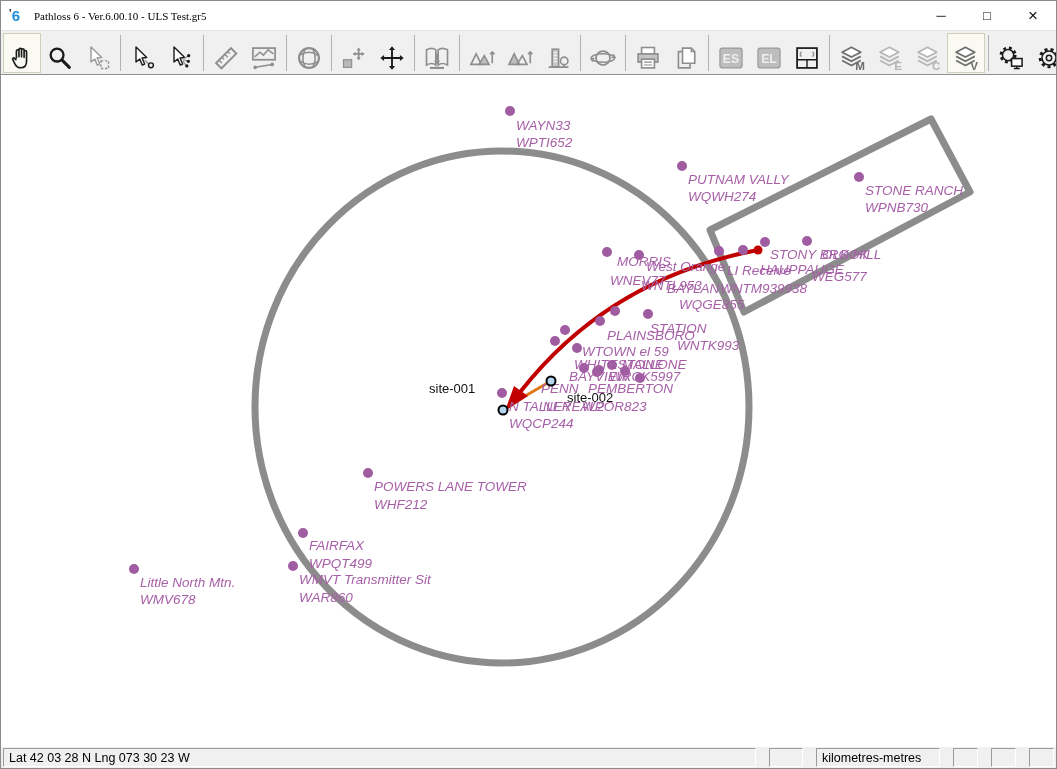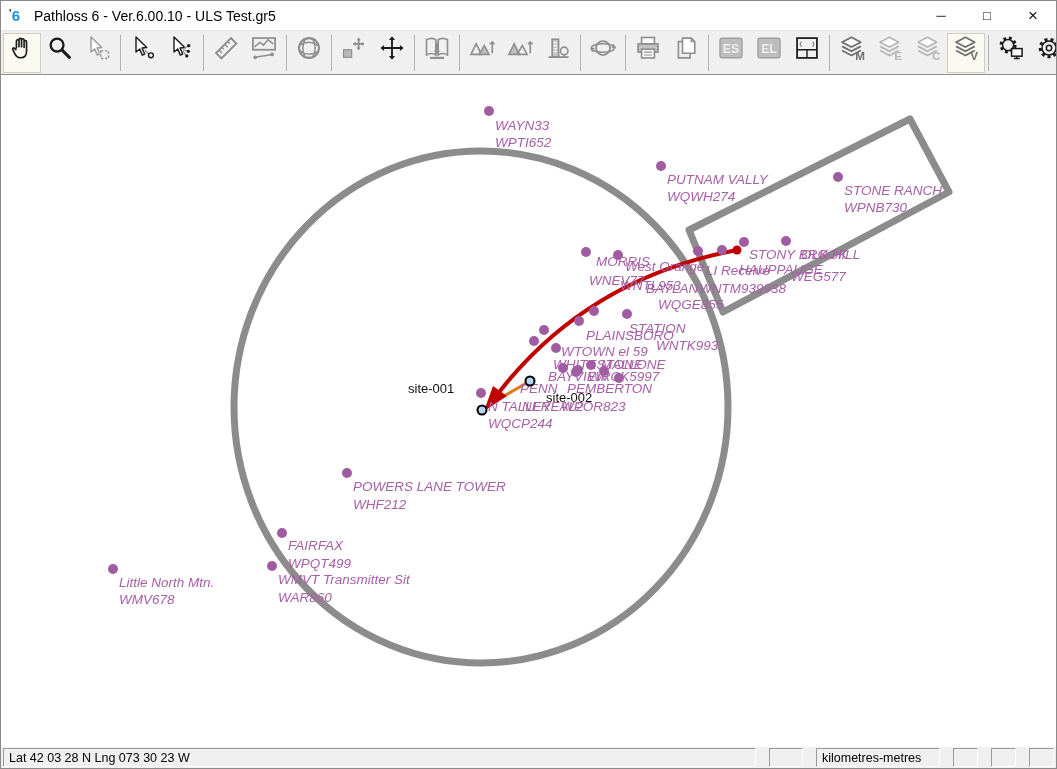--- a/index.html
+++ b/index.html
@@ -8,39 +8,39 @@
     width:1057px; height:769px; background:#fff;
     font-family:"Liberation Sans", sans-serif; color:#000;
     overflow:hidden;
   }
   #window { width:1057px; height:769px; border:1px solid #8a8a8a; display:flex; flex-direction:column; background:#fff; }
 
   
   #titlebar { height:29px; flex:0 0 29px; display:flex; align-items:center; background:#fff; }
   #app-logo { width:18px; margin:0 7px 0 8px; font-weight:bold; font-size:15px; color:#1b8fdd; position:relative; }
   #app-logo .tick { color:#333; font-size:11px; position:relative; top:-4px; }
-  #title-text { font-size:14px; }
+  #title-text { font-size:11px;font-family:Liberation Serif, serif; }
   #win-controls { margin-left:auto; display:flex; height:100%; }
   .win-btn { width:46px; height:100%; display:flex; align-items:center; justify-content:center; font-size:13px; color:#111; }
 
   
   #menubar { height:23px; flex:0 0 23px; display:flex; align-items:center; background:#fff; padding-left:4px; }
   .menu-item { padding:2px 9px; font-size:13px; }
 
   
   #toolbar { height:45px; flex:0 0 45px; background:#f0f0f0; border-top:1px solid #e6e6e6; border-bottom:1px solid #8f8f8f;
              display:flex; align-items:center; padding-left:2px; overflow:hidden; }
-  .tb-btn { width:38px; height:40px; flex:0 0 38px; display:flex; align-items:flex-start; justify-content:center;
+  .tb-btn { width:38px; height:40px; flex:0 0 38px; display:flex; align-items:flex-end; justify-content:center;
             border:1px solid transparent; background:transparent; padding:0; }
   .tb-btn.active { background:#fafaf2; border-color:#cfcfbe; }
   .tb-sep { width:1px; height:36px; flex:0 0 1px; background:#b2b2b2; margin:0 3px; }
   .tb-btn svg { display:block; }
 
   
-  #map { flex:1 1 auto; position:relative; background:#fff; overflow:hidden; }
+  #map { flex:1 1 auto; position:relative; background:#fff; overflow:hidden;padding-left:21px; }
   #map svg { display:block; }
 
   
   #statusbar { height:22px; flex:0 0 22px; background:#f0f0f0; display:flex; align-items:stretch; padding:1px 2px; gap:13px; border-top:1px solid #fff;justify-content:center; }
   .sb-cell { border:1px solid; border-color:#9b9b9b #ffffff #ffffff #9b9b9b; background:#f0f0f0;
              font-size:12.5px; padding:1px 5px; white-space:nowrap; overflow:hidden; display:flex; align-items:center; }
   .sb-flex { flex:1 1 auto; }
 </style>
 </head>
 <body>

